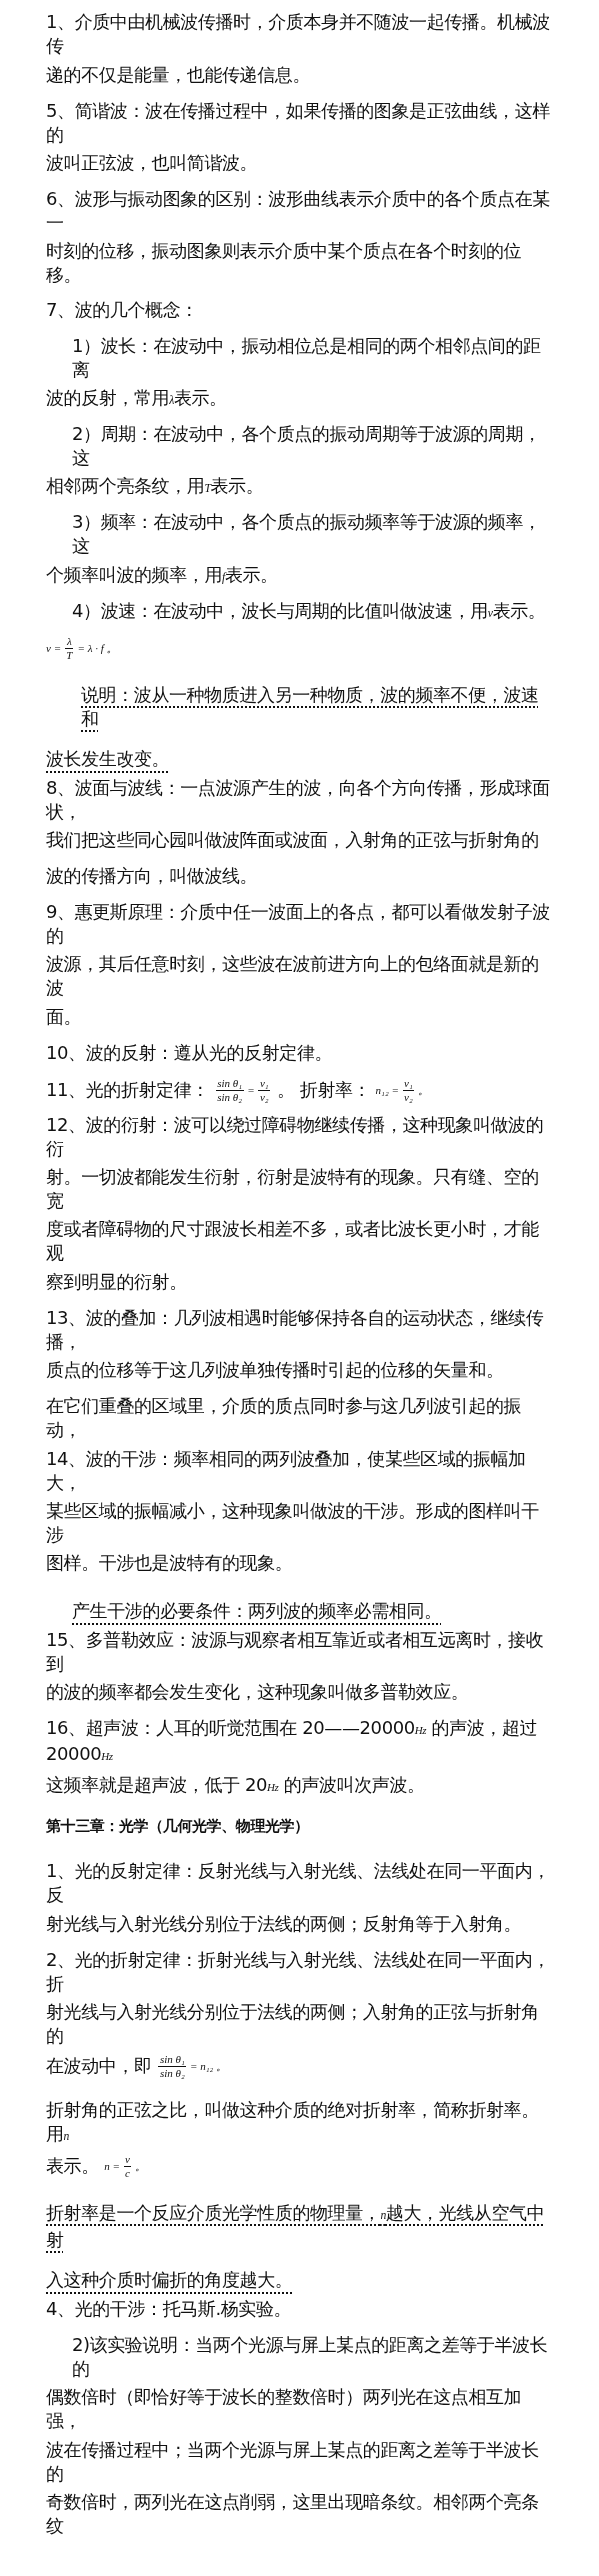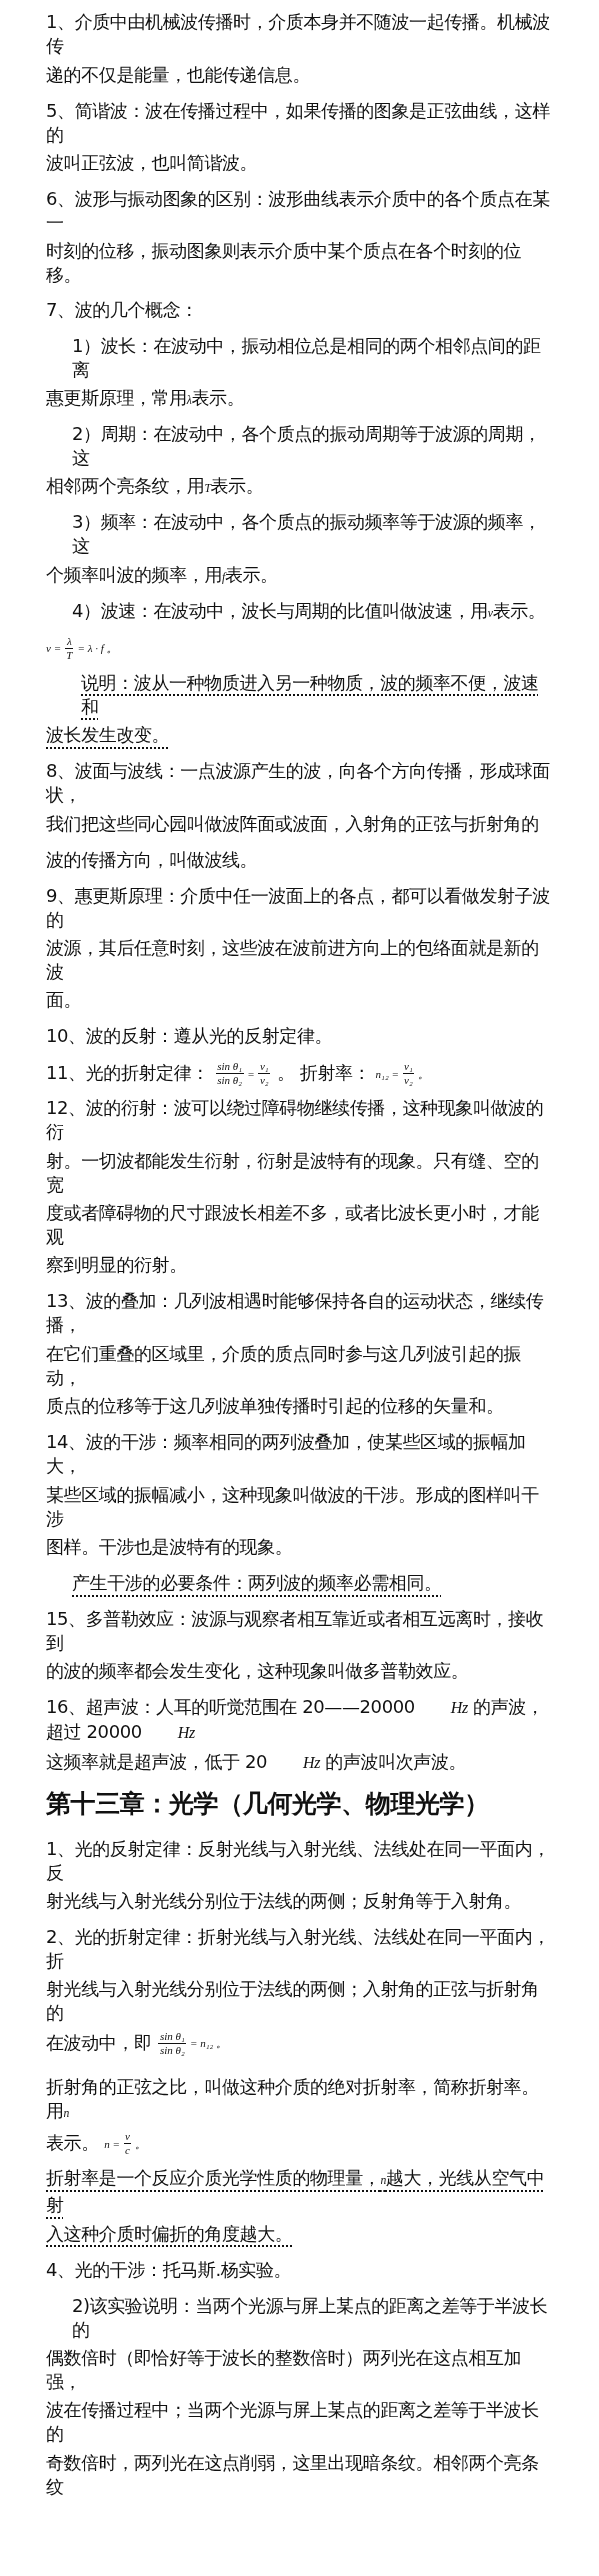--- a/index.html
+++ b/index.html
@@ -14,36 +14,36 @@
     line-height: 24px;
     margin: 0;
     letter-spacing: -0.4px;
     white-space: normal;
   }
   .gap-s { height: 5.8px; }
   .indent { padding-left: 26px; }
   .indent2 { padding-left: 35px; }
   .row { display: block; min-height: 45px; padding-top: 4.4px; box-sizing: border-box; }
   .row.tight { min-height: 36px; }
-  .heading { font-weight: bold; font-size: 25px; }
-  .dots { text-decoration: underline dotted; text-underline-offset: 5.8px; text-decoration-thickness: 1.5px; }
+  .heading { font-weight: bold; font-size: 15px; }
+  .dots { text-decoration: underline dotted; text-underline-offset: 5.8px; text-decoration-thickness: 1.5px; margin-top: 12px; }
   .formula {
     font-family: "Liberation Serif", "DejaVu Serif", serif;
     font-style: italic;
     font-size: 11px;
     display: inline-block;
     vertical-align: middle;
     letter-spacing: 0;
   }
   .frac { display: inline-flex; flex-direction: column; align-items: center; vertical-align: middle; margin: 0 1.5px; }
   .frac .num { border-bottom: 0.7px solid #111; padding: 0 1.5px; line-height: 13px; }
   .frac .den { padding: 0 1.5px; line-height: 13px; }
   .frow { display: inline-flex; align-items: center; gap: 2.2px; }
   .mathsym { font-family: "Liberation Serif", serif; font-style: italic; font-size: 11.7px; }
-  .hz { font-family: "Liberation Serif", serif; font-style: italic; font-size: 16px; padding-left: 36px; }
+  .hz { font-family: "Liberation Serif", serif; font-style: italic; font-size: 11px; }
 </style>
 </head>
 <body>
 
 <div class="page">
 
   <div class="row tight">
       <p class="line">1、介质中由机械波传播时，介质本身并不随波一起传播。机械波传</p>
     </div>
   <div class="row tight">
@@ -63,21 +63,21 @@
     </div>
 
   <div class="gap-s"></div>
   <div class="row tight">
       <p class="line">7、波的几个概念：</p>
     </div>
   <div class="row tight indent">
       <p class="line">1）波长：在波动中，振动相位总是相同的两个相邻点间的距离</p>
     </div>
   <div class="row tight">
-      <p class="line"><span>惠更斯原理，常用</span><span class="mathsym">λ</span><span>表示。</span></p>
+      <p class="line"><span>波的反射，常用</span><span class="mathsym">λ</span><span>表示。</span></p>
     </div>
   <div class="row tight indent">
       <p class="line">2）周期：在波动中，各个质点的振动周期等于波源的周期，这</p>
     </div>
   <div class="row tight">
       <p class="line"><span>相邻两个亮条纹，用</span><span class="mathsym">T</span><span>表示。</span></p>
     </div>
   <div class="row tight indent">
       <p class="line">3）频率：在波动中，各个质点的振动频率等于波源的频率，这</p>
     </div>
@@ -164,24 +164,24 @@
       <p class="line">度或者障碍物的尺寸跟波长相差不多，或者比波长更小时，才能观</p>
     </div>
   <div class="row tight">
       <p class="line">察到明显的衍射。</p>
     </div>
 
   <div class="row tight">
       <p class="line">13、波的叠加：几列波相遇时能够保持各自的运动状态，继续传播，</p>
     </div>
   <div class="row tight">
+      <p class="line">质点的位移等于这几列波单独传播时引起的位移的矢量和。</p>
+    </div>
+  <div class="row tight">
       <p class="line">在它们重叠的区域里，介质的质点同时参与这几列波引起的振动，</p>
-    </div>
-  <div class="row tight">
-      <p class="line">质点的位移等于这几列波单独传播时引起的位移的矢量和。</p>
     </div>
 
   <div class="row tight">
       <p class="line">14、波的干涉：频率相同的两列波叠加，使某些区域的振幅加大，</p>
     </div>
   <div class="row tight">
       <p class="line">某些区域的振幅减小，这种现象叫做波的干涉。形成的图样叫干涉</p>
     </div>
   <div class="row tight">
       <p class="line">图样。干涉也是波特有的现象。</p>

